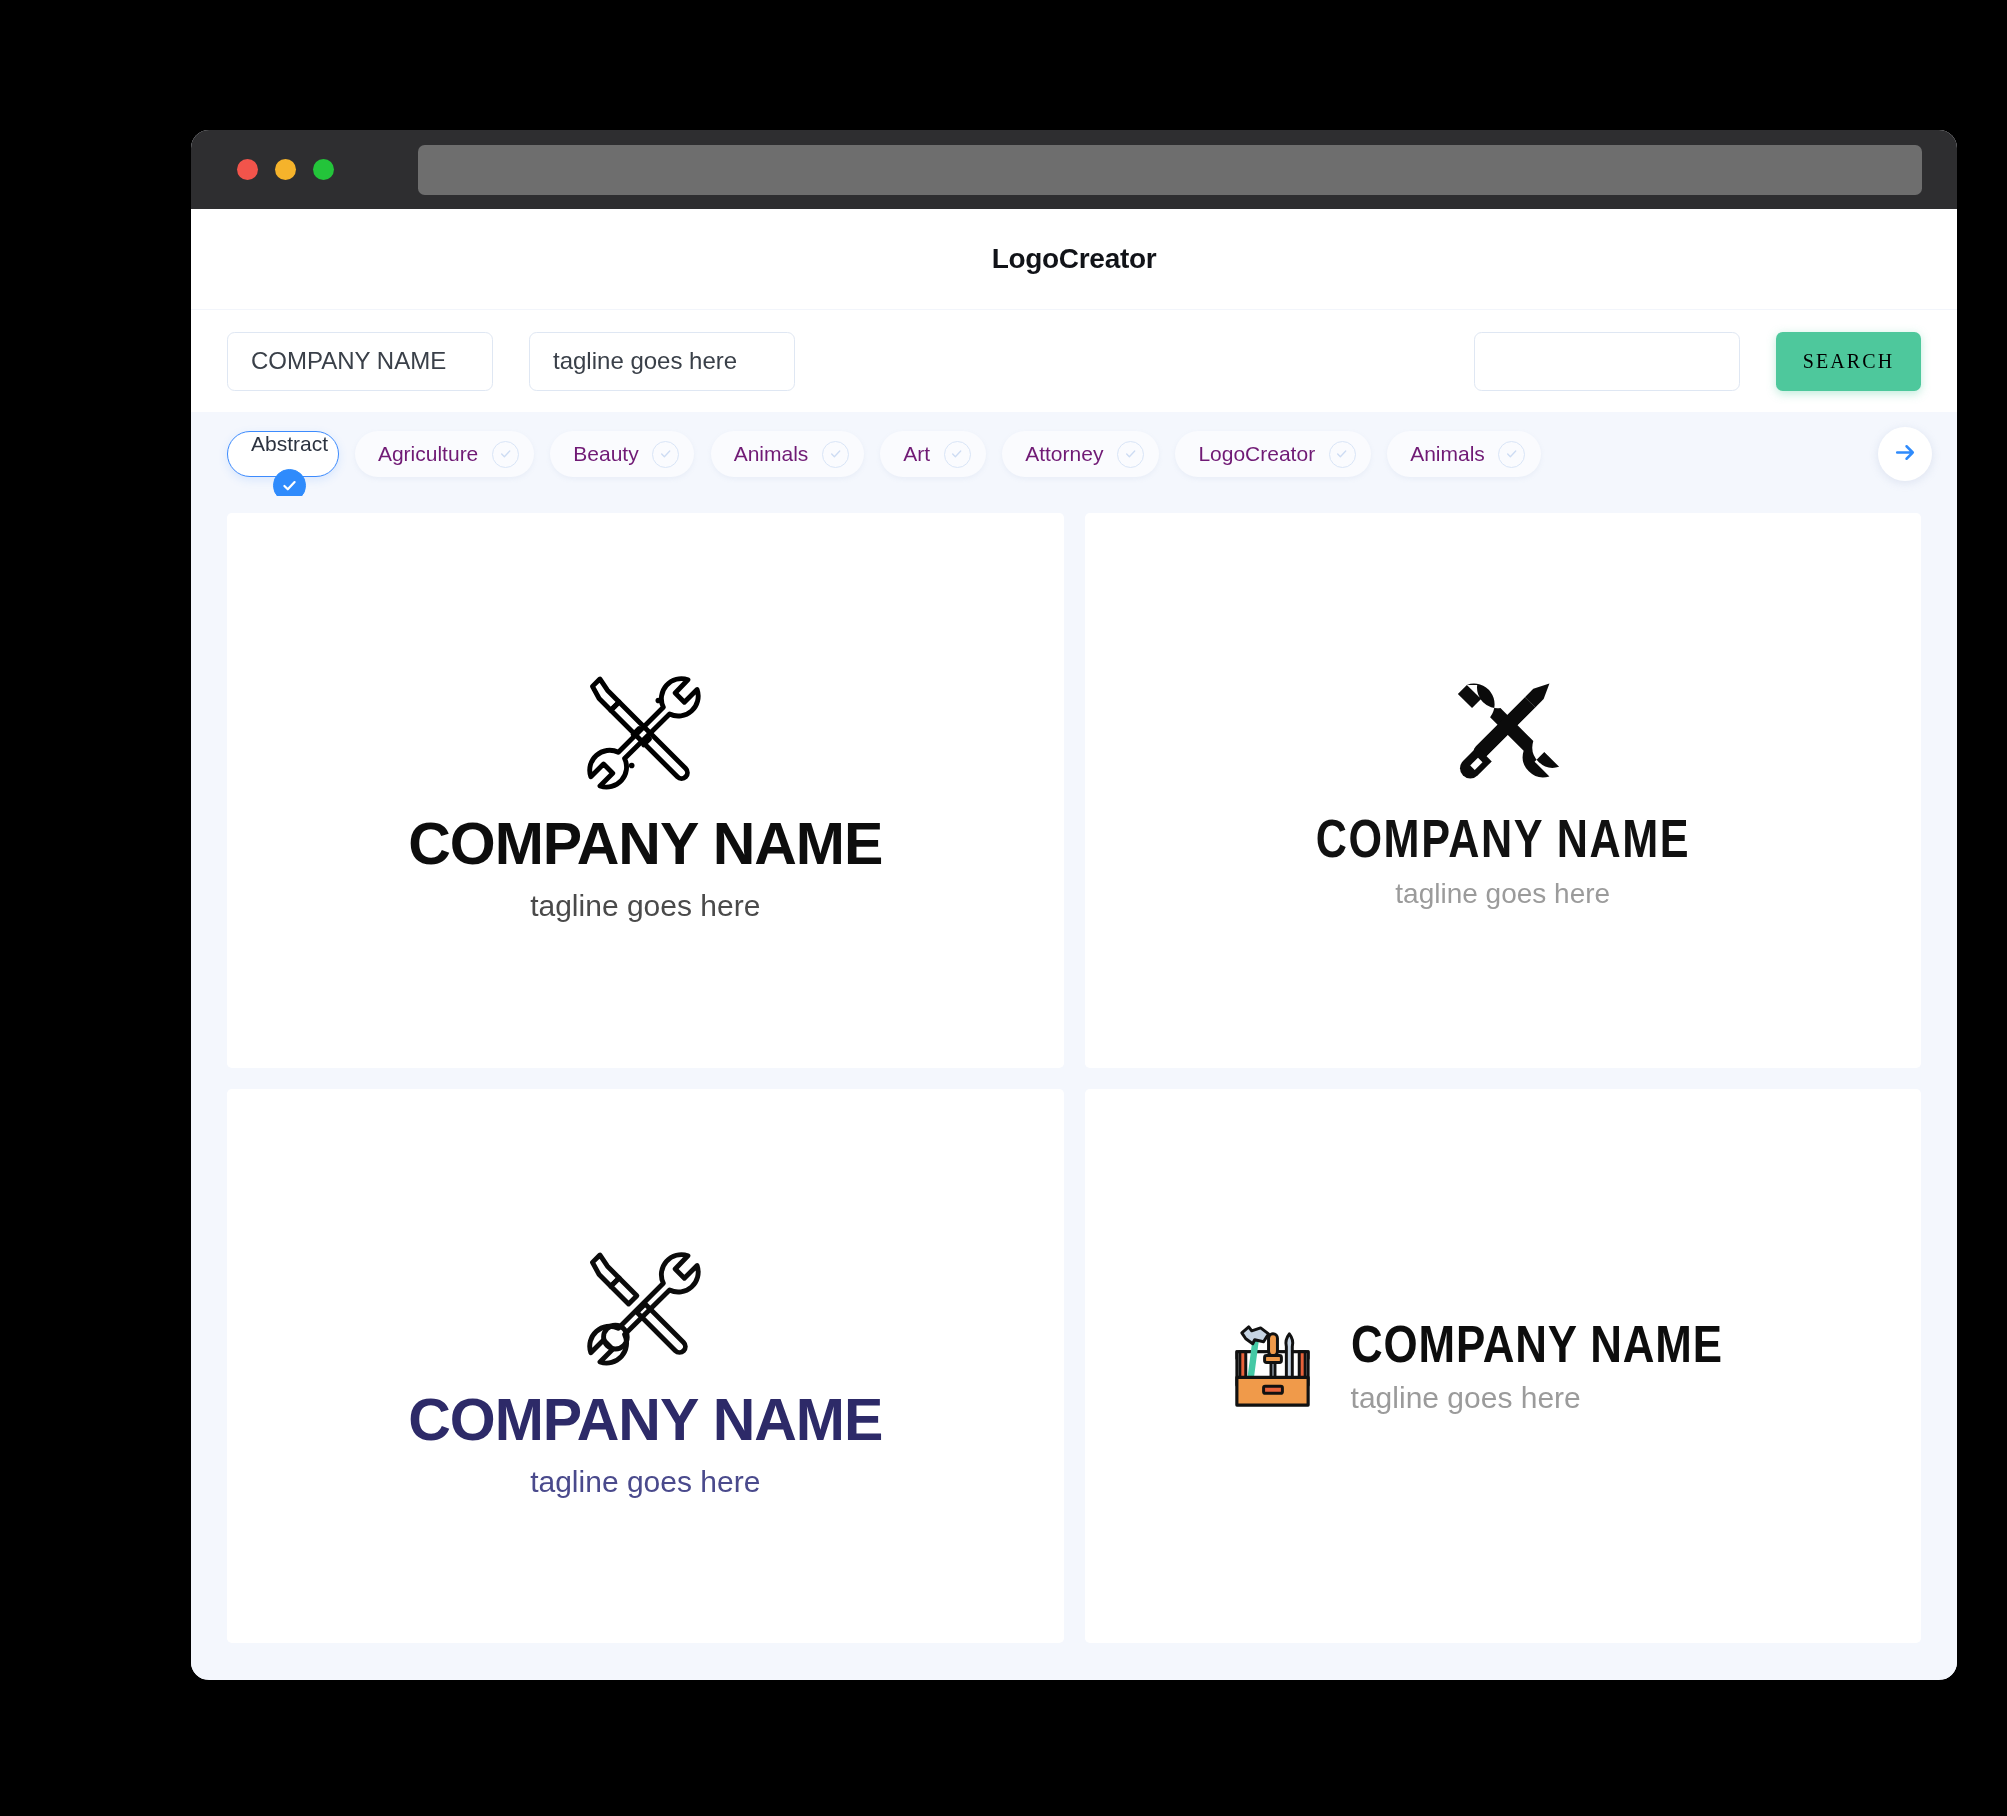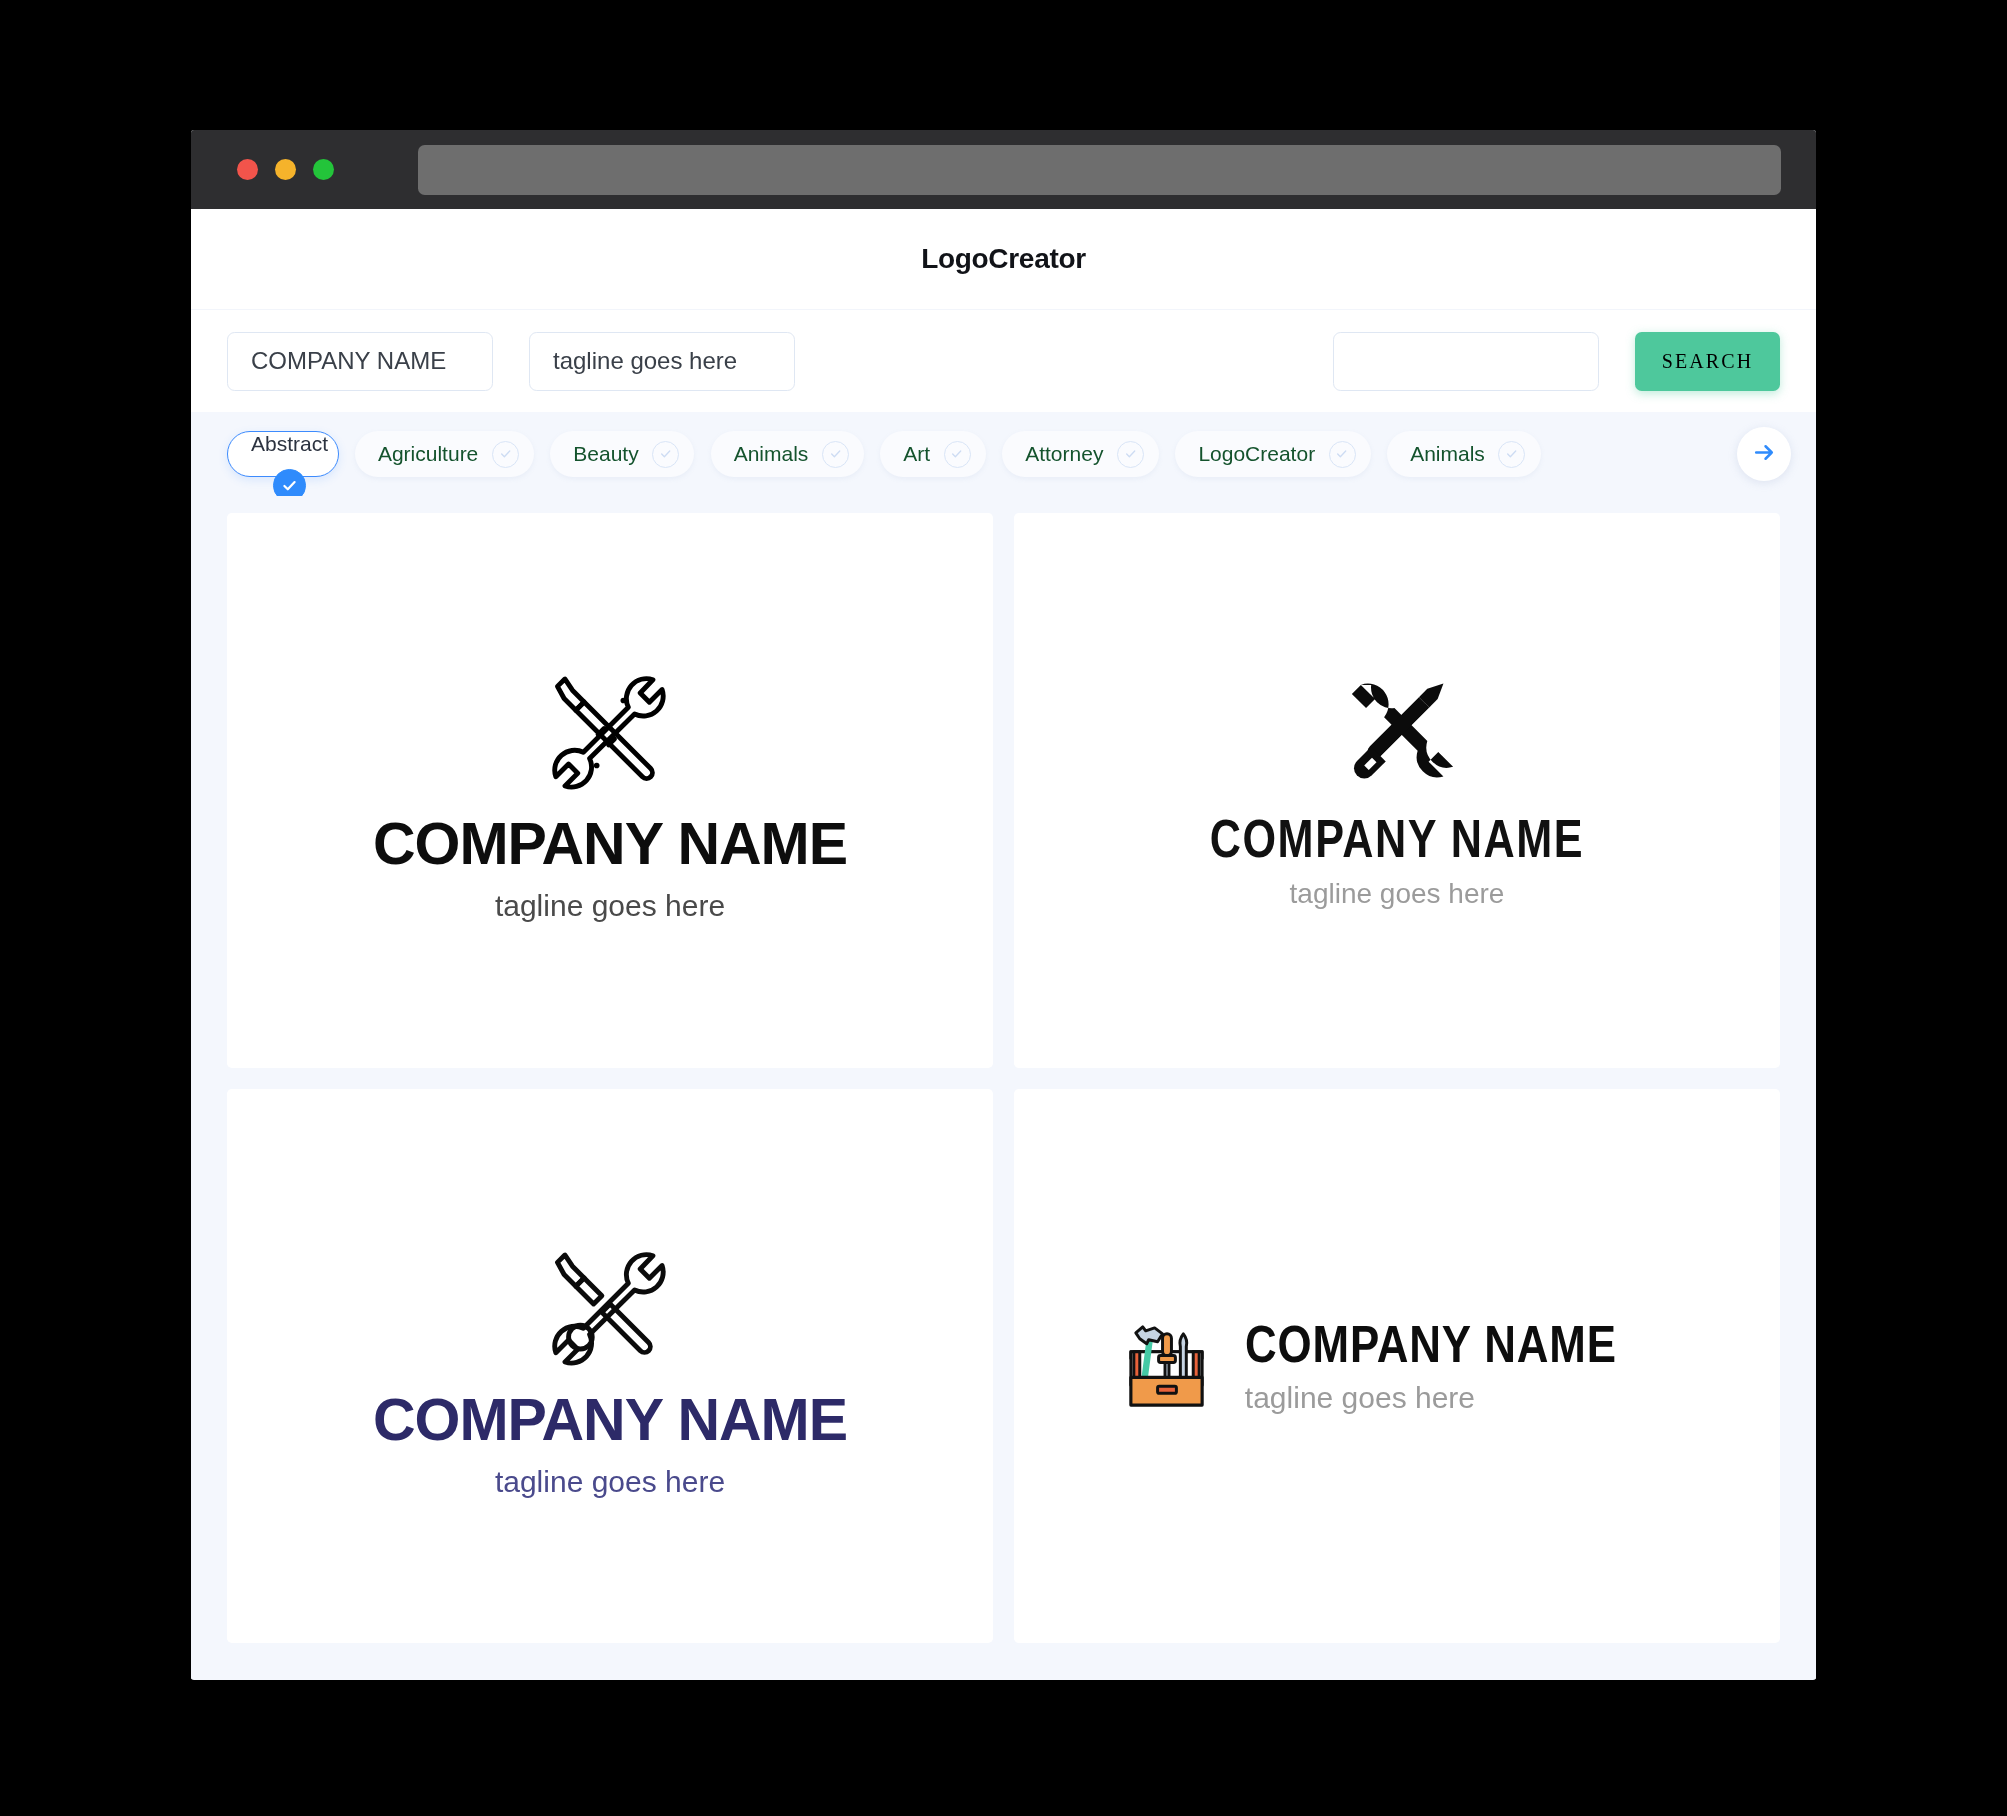--- a/index.html
+++ b/index.html
@@ -7,22 +7,22 @@
     width: 2007px; height: 1816px;
     background: #000;
     font-family: "Liberation Sans", sans-serif;
     overflow: hidden;
   }
 
   
   .window {
     position: absolute;
     left: 191px; top: 130px;
-    width: 1625px; height: 1550px;
-    border-radius: 3px;
+    width: 1766px; height: 1550px;
+    border-radius: 18px;
     overflow: hidden;
     background: #f4f7fd;
     box-shadow: 0 17px 57px rgba(0,0,0,.55);
   }
 
   .titlebar {
     height: 79px;
     background: #2e2e30;
     display: flex;
     align-items: center;
@@ -117,21 +117,21 @@
     display: flex;
     align-items: center;
     gap: 13.4px;
     padding: 0 15.3px 0 23px;
     flex: none;
     cursor: pointer;
     box-shadow: 0 1.9px 5.7px rgba(140,160,200,.10);
   }
   .pill .plabel {
     font-size: 21px;
-    color: #14532d;
+    color: #701a75;
     white-space: nowrap;
   }
   .pill .check {
     width: 27px; height: 27px;
     border-radius: 50%;
     border: 1.4px solid #d9e5f7;
     display: flex; align-items: center; justify-content: center;
     flex: none;
   }
   .pill .check svg { width: 13.4px; height: 13.4px; display: block; }

